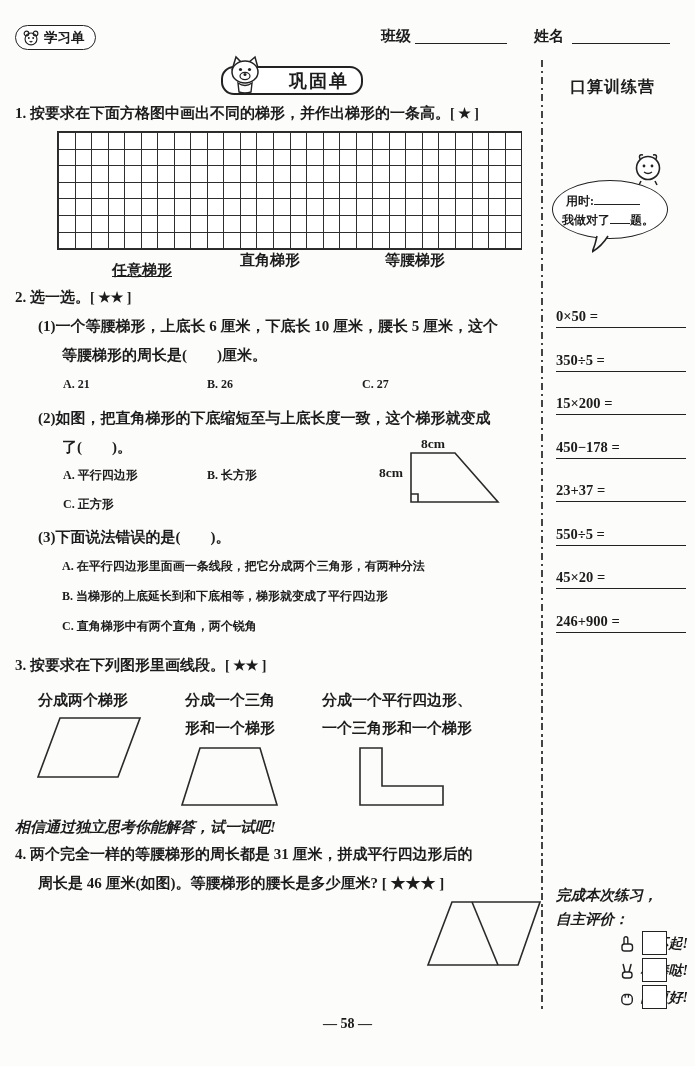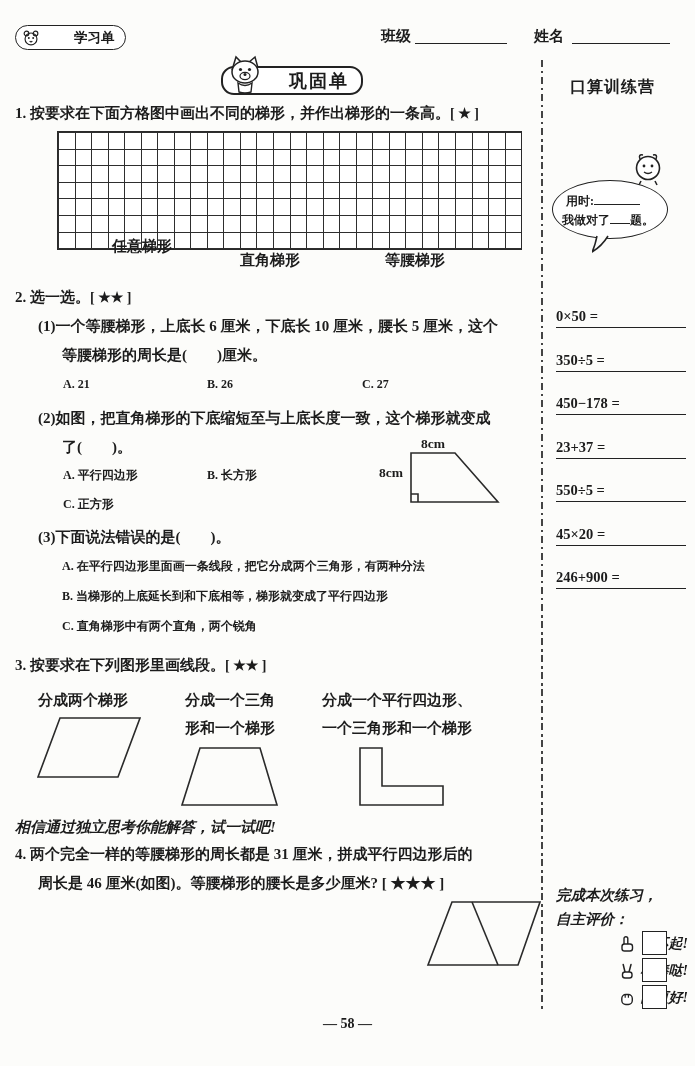--- a/index.html
+++ b/index.html
@@ -43,21 +43,21 @@
   .eval-label{font-size:14px;font-weight:bold;font-style:italic;white-space:nowrap;}
   .checkbox{width:23px;height:22px;border:1.8px solid #222;background:#fff;}
   .emph{-webkit-text-emphasis:dot under;text-emphasis:dot under;}
   .note{font-size:15px;font-weight:bold;font-style:italic;white-space:nowrap;}
   svg{display:block;}
   .shape-stroke{fill:none;stroke:#2a2a2a;stroke-width:1.6;stroke-linejoin:miter;}
 </style>
 </head>
 <body>
 
-<div class="abs badge" style="left:15px;top:25px;height:23px;padding:0 10px 0 6px;border-width:1.6px;gap:30px;">
+<div class="abs badge" style="left:15px;top:25px;height:23px;padding:0 10px 0 6px;border-width:1.6px;">
   <span style="margin-right:4px;">
     <svg width="18" height="18" viewBox="0 0 20 20">
       <circle cx="5" cy="5" r="2.6" fill="none" stroke="#222" stroke-width="1.3"></circle>
       <circle cx="15" cy="5" r="2.6" fill="none" stroke="#222" stroke-width="1.3"></circle>
       <circle cx="10" cy="11" r="6.6" fill="none" stroke="#222" stroke-width="1.3"></circle>
       <circle cx="7.6" cy="10" r="1.1" fill="#222"></circle>
       <circle cx="12.4" cy="10" r="1.1" fill="#222"></circle>
       <path d="M8.5 13.5 Q10 15 11.5 13.5" fill="none" stroke="#222" stroke-width="1.2"></path>
     </svg>
   </span>
@@ -84,21 +84,21 @@
     <path d="M14 29 Q21 34 28 29 L27 38 Q21 40 15 38 Z" fill="#fff" stroke="#222" stroke-width="1.4"></path>
   </svg>
 </span>
 
 <div class="abs qtext" style="left:15px;top:104px;">
   <span>1. 按要求在下面方格图中画出不同的梯形，并作出梯形的一条高。</span><span class="stars">[ ★ ]</span>
 </div>
 
 <div class="abs grid" style="left:57px;top:131px;width:463px;height:117px;"></div>
 
-<span class="abs cap" style="left:112px;top:237px;">任意梯形</span>
+<span class="abs cap" style="left:112px;top:261px;text-decoration:underline;">任意梯形</span>
 <span class="abs cap" style="left:240px;top:251px;">直角梯形</span>
 <span class="abs cap" style="left:385px;top:251px;">等腰梯形</span>
 
 <div class="abs qtext" style="left:15px;top:288px;">
   <span>2. 选一选。</span><span class="stars">[ ★★ ]</span>
 </div>
 
 <span class="abs qtext" style="left:38px;top:317px;">(1)一个等腰梯形，上底长 6 厘米，下底长 10 厘米，腰长 5 厘米，这个</span>
 <span class="abs qtext" style="left:62px;top:346px;">等腰梯形的周长是(　　)厘米。</span>
 <span class="abs opt" style="left:63px;top:377px;">A. 21</span>
@@ -200,20 +200,24 @@
 <div class="abs" style="left:556px;top:308px;">
   <div class="op-item">
       <div class="op-text">0×50 =</div>
       <div class="op-line"></div>
     </div>
   <div class="op-item">
       <div class="op-text">350÷5 =</div>
       <div class="op-line"></div>
     </div>
   <div class="op-item">
+      <div class="op-text">15×200 =</div>
+      <div class="op-line"></div>
+    </div>
+  <div class="op-item">
       <div class="op-text">450−178 =</div>
       <div class="op-line"></div>
     </div>
   <div class="op-item">
       <div class="op-text">23+37 =</div>
       <div class="op-line"></div>
     </div>
   <div class="op-item">
       <div class="op-text">550÷5 =</div>
       <div class="op-line"></div>

